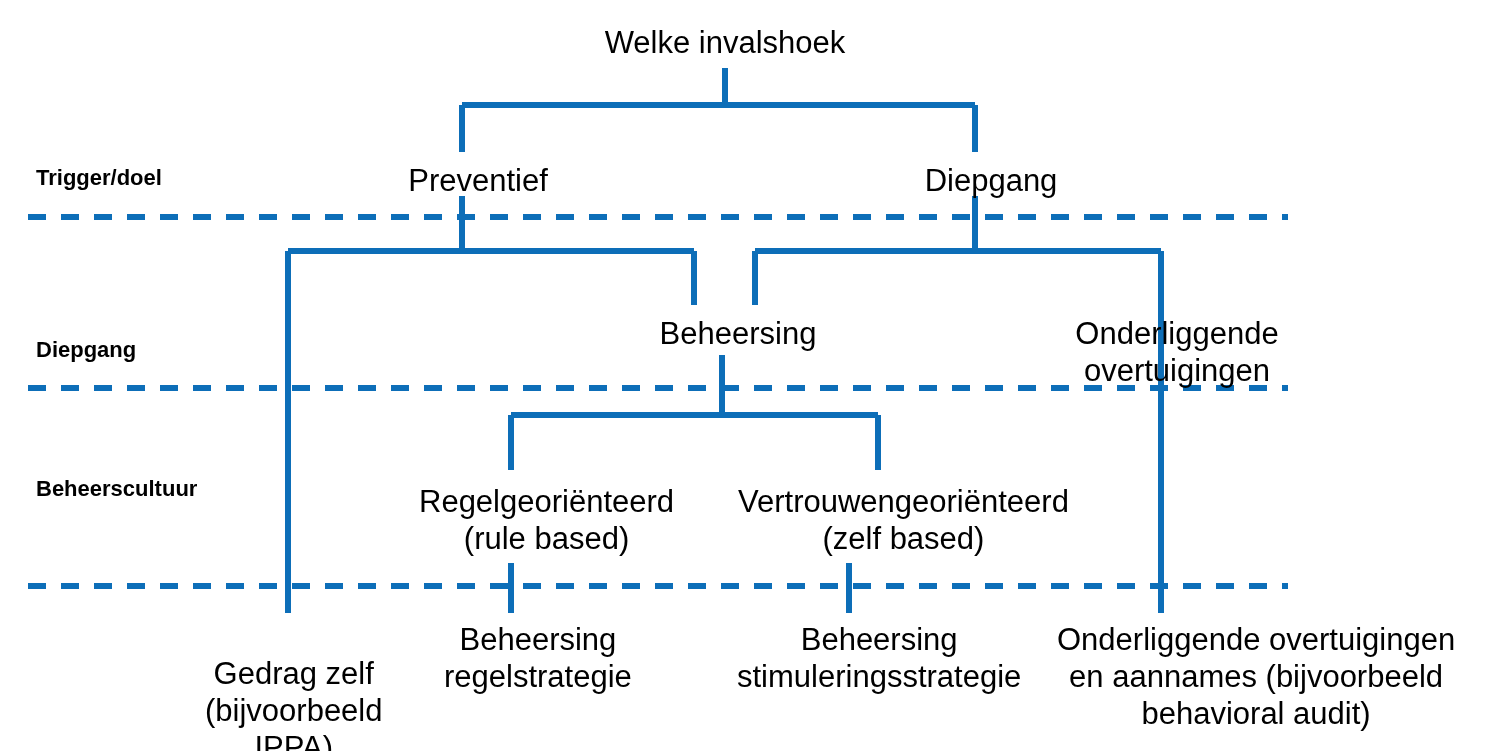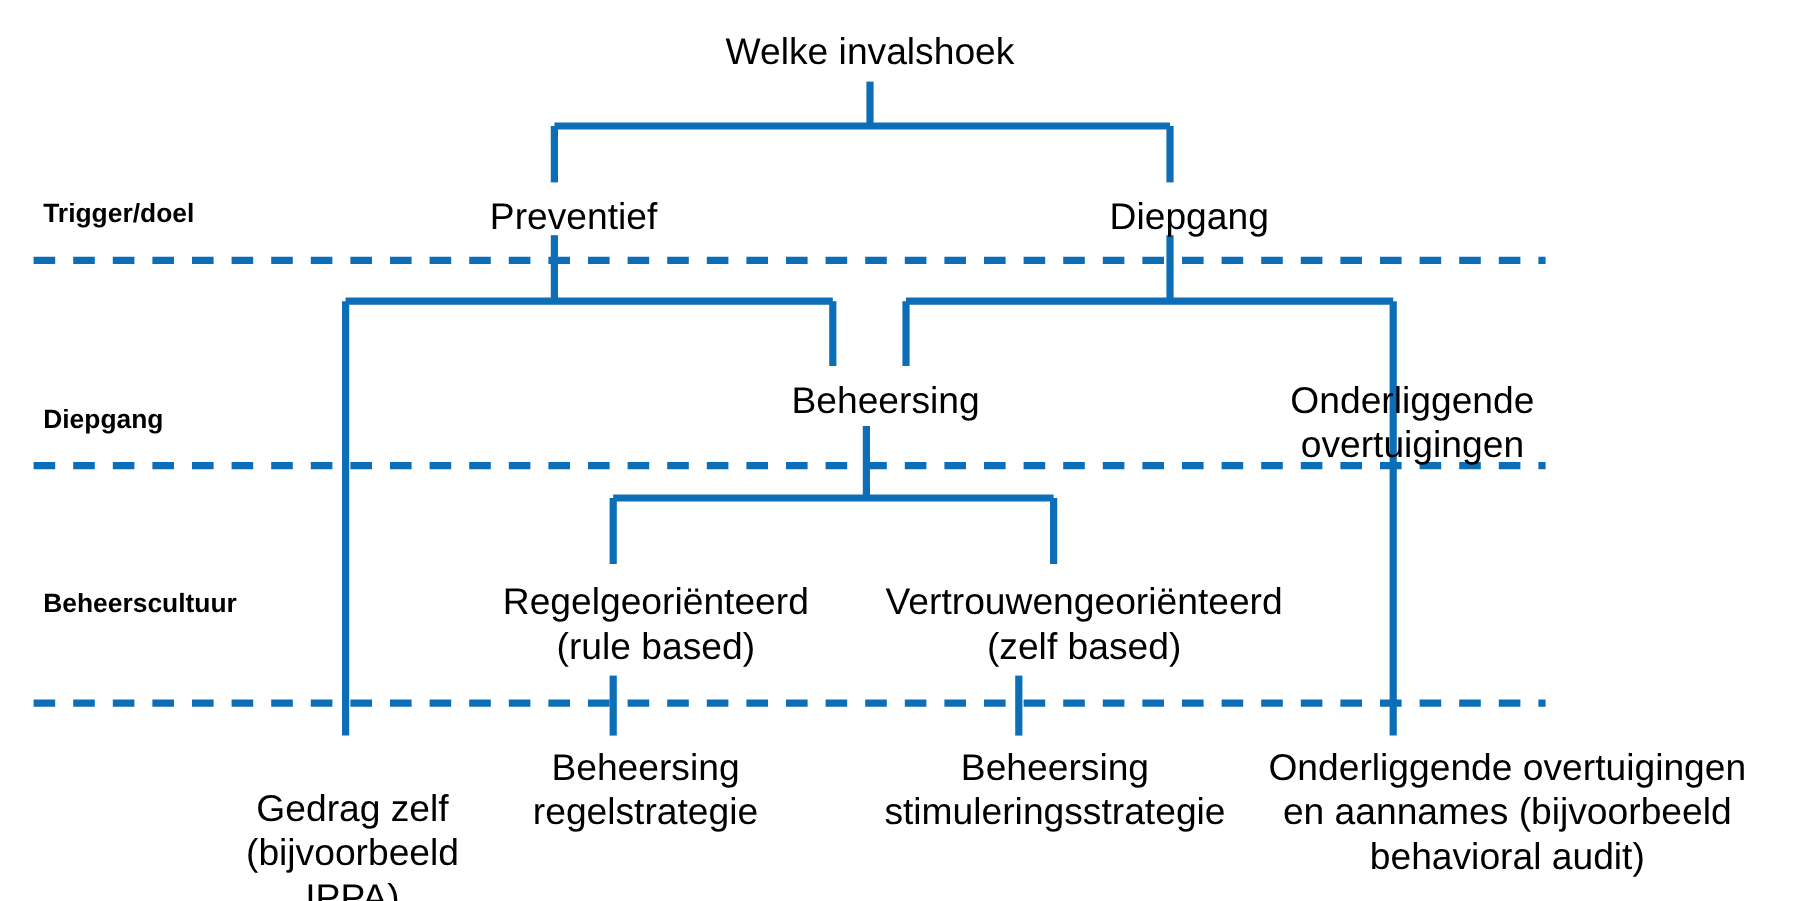--- a/index.html
+++ b/index.html
@@ -100,21 +100,21 @@
       <path d="M28,217 L1288,217" stroke-dasharray="18 15"></path>
       <path d="M28,388 L1288,388" stroke-dasharray="18 15"></path>
       <path d="M28,586 L1288,586" stroke-dasharray="18 15"></path>
     </g>
   </svg>
 
   <div class="title-label" style="left:725px; top:24px;">Welke invalshoek</div>
 
   <div class="row-label" style="left:36px; top:162px;">Trigger/doel</div>
   <div class="row-label" style="left:36px; top:334px;">Diepgang</div>
-  <div class="row-label" style="left:36px; top:487px;">Beheerscultuur</div>
+  <div class="row-label" style="left:36px; top:473px;">Beheerscultuur</div>
 
   <div class="node-label center" style="left:462px; top:162px;">Preventief</div>
   <div class="node-label center" style="left:975px; top:162px;">Diepgang</div>
 
   <div class="node-label center" style="left:722px; top:315px;">Beheersing</div>
   <div class="node-label center" style="left:1161px; top:315px;">Onderliggende overtuigingen</div>
 
   <div class="node-label left" style="left:419px; top:483px;">Regelgeoriënteerd
 (rule based)</div>
   <div class="node-label left" style="left:738px; top:483px;">Vertrouwengeoriënteerd

